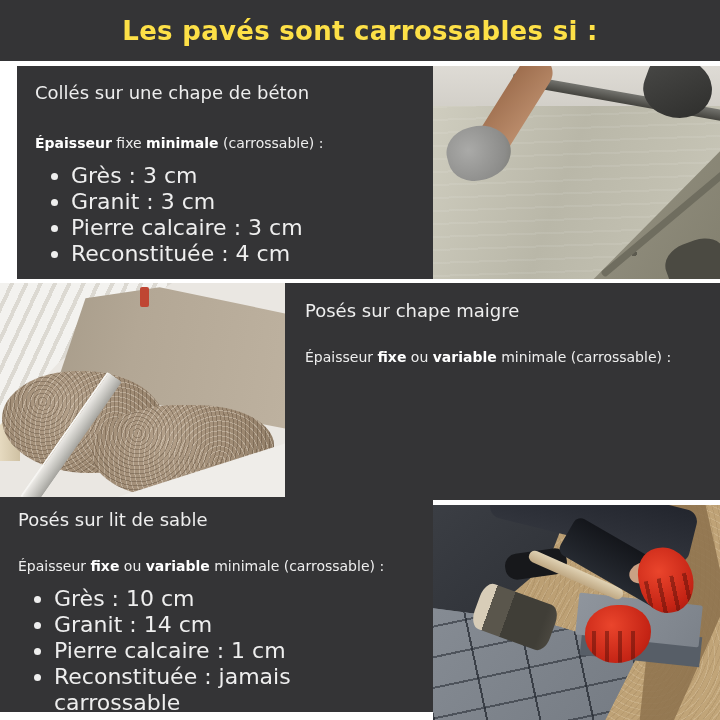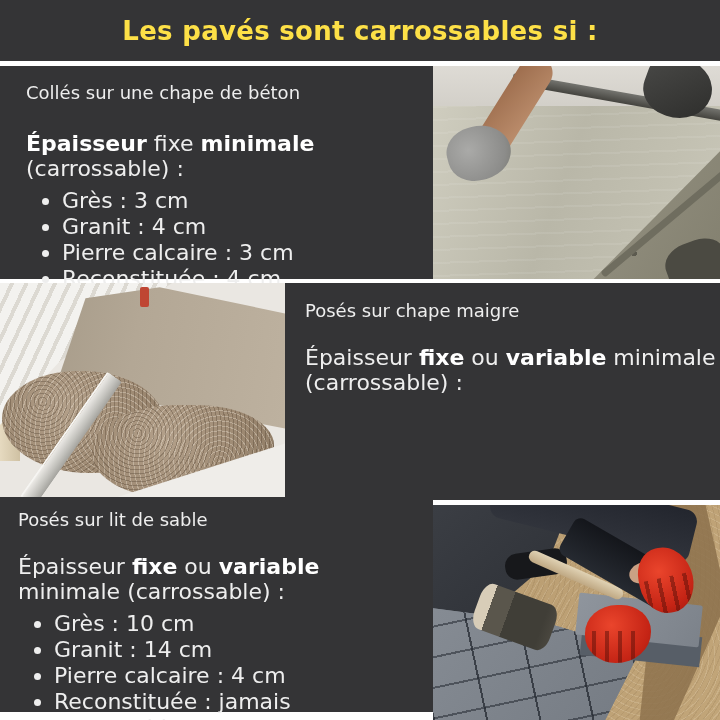--- a/index.html
+++ b/index.html
@@ -6,25 +6,25 @@
   .page{position:relative;width:720px;height:720px;background:#ffffff;overflow:hidden;
         font-family:"DejaVu Sans","Liberation Sans",sans-serif;}
 
   
   .header{position:absolute;left:0;top:0;width:720px;height:61px;background:#343436;
           display:flex;align-items:center;justify-content:center;}
   .header .title{color:#fde047;font-size:26px;font-weight:bold;letter-spacing:.3px;}
 
   
   .panel{position:absolute;background:#343436;color:#eeeeee;box-sizing:border-box;}
-  .panel-1{left:0;top:66px;width:433px;height:213px;padding:15px 18px 0 26px;}
+  .panel-1{left:17px;top:66px;width:433px;height:213px;padding:15px 18px 0 18px;}
   .panel-2{left:285px;top:283px;width:508px;height:217px;padding:16px 20px 0 20px;}
   .panel-3{left:0;top:497px;width:433px;height:215px;padding:11px 18px 0 18px;}
   .heading{font-size:18px;line-height:24px;margin:0;font-weight:normal;}
-  .thick{font-size:22px;line-height:25px;margin:26px 0 0 0;}
+  .thick{font-size:14px;line-height:25px;margin:26px 0 0 0;}
   .panel-2 .thick,.panel-3 .thick{margin-top:22px;}
   .b{font-weight:bold;color:#ffffff;}
   ul.specs{list-style:disc;margin:7px 0 0 0;padding:0 0 0 36px;}
   ul.specs li{font-size:22px;line-height:26px;}
 
   
   .photo{position:absolute;overflow:hidden;}
   .photo>div{position:absolute;}
   .photo1{left:433px;top:66px;width:287px;height:213px;background:#c2c0b2;}
   .photo2{left:0;top:283px;width:285px;height:217px;background:#eae7e2;}
@@ -124,21 +124,21 @@
 
   <header class="header">
     <span class="title">Les pavés sont carrossables si :</span>
   </header>
 
   <section class="panel panel-1">
     <p class="heading">Collés sur une chape de béton</p>
     <p class="thick"><span></span><span class="b">Épaisseur</span><span> fixe </span><span class="b">minimale</span><span> (carrossable) :</span></p>
     <ul class="specs">
       <li>Grès : 3 cm</li>
-      <li>Granit : 4 cm</li>
+      <li>Granit : 3 cm</li>
       <li>Pierre calcaire : 3 cm</li>
       <li>Reconstituée : 4 cm</li>
     </ul>
   </section>
 
   <div class="photo photo1">
     <div class="p1-wall"></div>
     <div class="p1-concrete"></div>
     <div class="p1-streaks"></div>
     <div class="p1-step"></div>
@@ -166,21 +166,21 @@
     <p class="heading">Posés sur chape maigre</p>
     <p class="thick"><span>Épaisseur </span><span class="b">fixe</span><span> ou </span><span class="b">variable</span><span> minimale (carrossable) :</span></p>
   </section>
 
   <section class="panel panel-3">
     <p class="heading">Posés sur lit de sable</p>
     <p class="thick"><span>Épaisseur </span><span class="b">fixe</span><span> ou </span><span class="b">variable</span><span> minimale (carrossable) :</span></p>
     <ul class="specs">
       <li>Grès : 10 cm</li>
       <li>Granit : 14 cm</li>
-      <li>Pierre calcaire : 4 cm</li>
+      <li>Pierre calcaire : 1 cm</li>
       <li>Reconstituée : jamais carrossable</li>
     </ul>
   </section>
 
   <div class="photo photo3">
     <div class="p3-grain"></div>
     <div class="p3-trench"></div>
     <div class="p3-worker"></div>
     <div class="p3-leg"></div>
     <div class="p3-shoe"></div>

